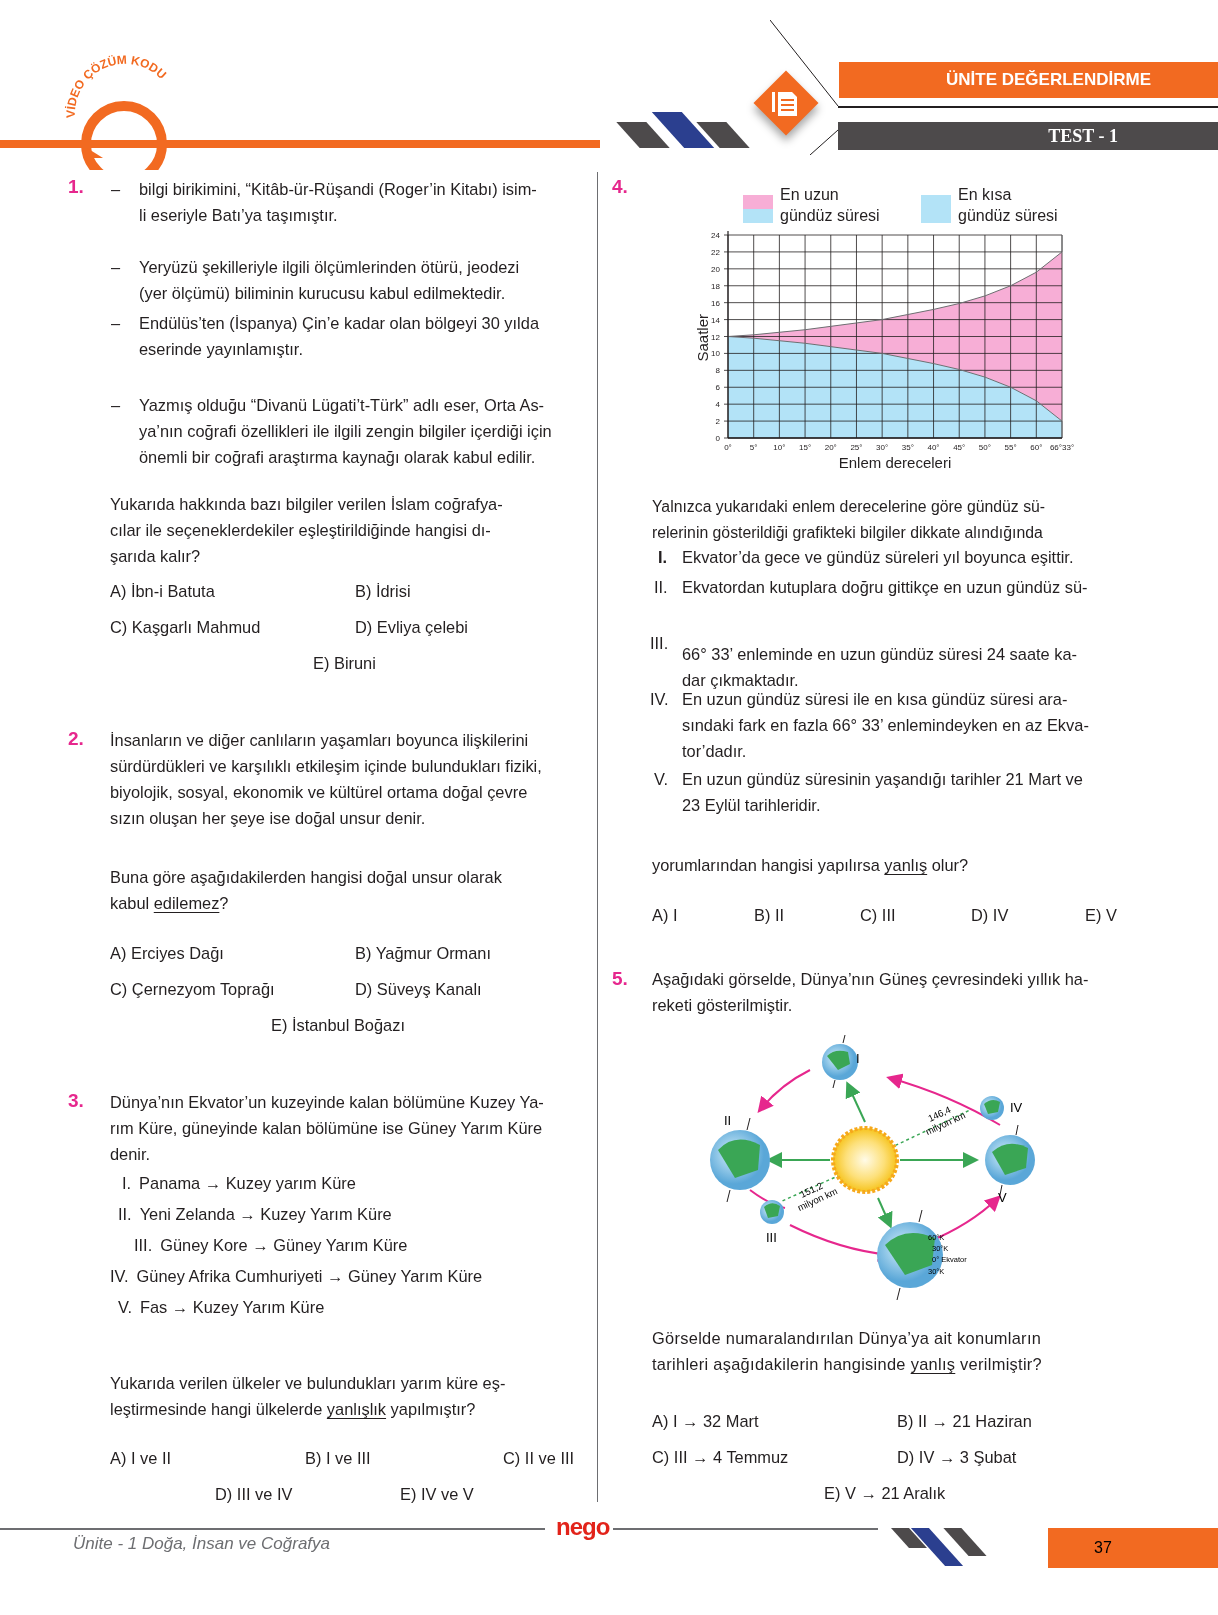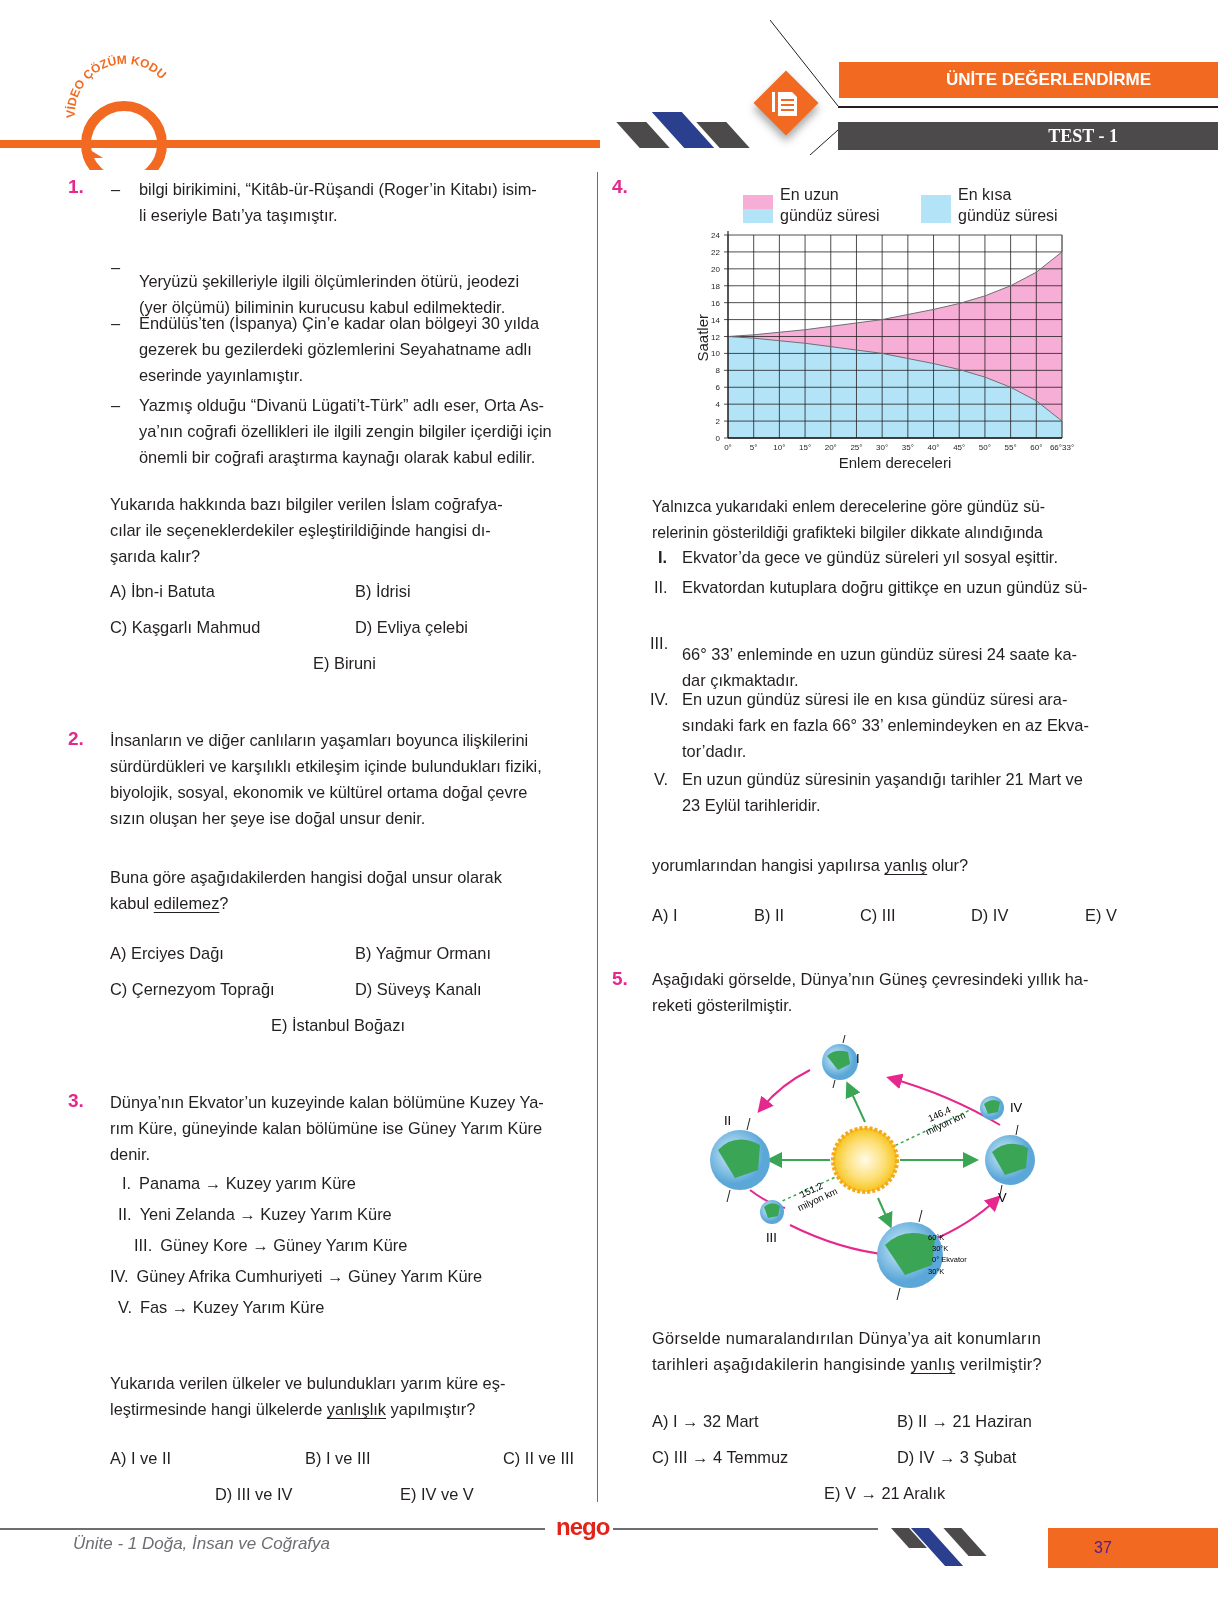--- a/index.html
+++ b/index.html
@@ -12,21 +12,21 @@
   .col-divider { position:absolute; left:597px; top:172px; width:1px; height:1330px; background:#6d6e71; }
   
   .orange-bar { position:absolute; left:0; top:140px; width:600px; height:8px; background:#f26a21; }
   .hdr-unite { position:absolute; left:839px; top:62px; width:379px; height:36px; background:#f26a21; color:#fff; font-weight:bold; font-size:17px; display:flex; align-items:center; justify-content:center; padding-left:40px; box-sizing:border-box; }
   .hdr-test { position:absolute; left:838px; top:122px; width:380px; height:28px; background:#4d4a4b; color:#fff; font-weight:bold; font-size:18px; display:flex; align-items:center; justify-content:flex-end; padding-right:100px; box-sizing:border-box;font-family:Liberation Serif, serif; }
   .hdr-line { position:absolute; height:2px; background:#231f20; }
   .slash { position:absolute; width:30px; height:26px; transform:skewX(42deg); }
   
   .foot-line { position:absolute; top:1528px; height:2px; background:#6d6e71; }
   .foot-text { position:absolute; left:73px; top:1534px; font-size:17px; font-style:italic; color:#6d6e71; }
-  .page-num-box { position:absolute; left:1048px; top:1528px; width:170px; height:40px; background:#f26a21; color:#4c1d95; font-size:16px; padding-left:46px; box-sizing:border-box; display:flex; align-items:center; }
+  .page-num-box { position:absolute; left:1048px; top:1528px; width:170px; height:40px; background:#f26a21; color:#000000; font-size:16px; padding-left:46px; box-sizing:border-box; display:flex; align-items:center; }
   .chart-legend-swatch { position:absolute; width:30px; height:28px; }
   .opt { position:absolute; font-size:16.4px; line-height:26px; }
 </style>
 </head>
 <body>
 
 <div>
 
   <svg class="abs" style="left:55px;top:40px" width="140" height="130">
     <defs>
@@ -67,28 +67,27 @@
 
 <div>
   <span class="qnum" style="left:68px;top:176px">1.</span>
   <div id="q1-bullets">
       <span class="abs txt" style="left: 111px; top: 176px;">–</span>
       <div class="abs txt" style="left: 139px; top: 176px; width: 445px;">
         <div>bilgi birikimini, “Kitâb-ür-Rüşandi (Roger’in Kitabı) isim-</div>
         <div>li eseriyle Batı’ya taşımıştır.</div>
       </div>
       <span class="abs txt" style="left: 111px; top: 254px;">–</span>
-      <div class="abs txt" style="left: 139px; top: 268px; width: 445px;">
+      <div class="abs txt" style="left: 139px; top: 254px; width: 445px;">
         <div>Yeryüzü şekilleriyle ilgili ölçümlerinden ötürü, jeodezi</div>
         <div>(yer ölçümü) biliminin kurucusu kabul edilmektedir.</div>
       </div>
       <span class="abs txt" style="left: 111px; top: 310px;">–</span>
       <div class="abs txt" style="left: 139px; top: 310px; width: 445px;">
         <div>Endülüs’ten (İspanya) Çin’e kadar olan bölgeyi 30 yılda</div>
-        <div>gezerek bu gezilerdeki gözlemlerini Seyahatname adlı</div>
         <div>eserinde yayınlamıştır.</div>
       </div>
       <span class="abs txt" style="left: 111px; top: 392px;">–</span>
       <div class="abs txt" style="left: 139px; top: 392px; width: 445px;">
         <div>Yazmış olduğu “Divanü Lügati’t-Türk” adlı eser, Orta As-</div>
         <div>ya’nın coğrafi özellikleri ile ilgili zengin bilgiler içerdiği için</div>
         <div>önemli bir coğrafi araştırma kaynağı olarak kabul edilir.</div>
       </div>
     </div>
   <div class="abs txt bold" style="left:110px;top:491px;width:470px;">
@@ -228,21 +227,21 @@
       <text x="205" y="238" font-size="15" text-anchor="middle" fill="#231f20">Enlem dereceleri</text>
     </svg>
 
   <div class="abs txt bold" style="left:652px;top:494px;width:470px;font-size:15.8px;">
     <div>Yalnızca yukarıdaki enlem derecelerine göre gündüz sü-</div>
     <div>relerinin gösterildiği grafikteki bilgiler dikkate alındığında</div>
   </div>
   <div id="q4-items">
       <span class="abs txt" style="left: 658px; top: 544px; font-weight: bold;">I.</span>
       <div class="abs txt" style="left: 682px; top: 544px; width: 440px;">
-        <div>Ekvator’da gece ve gündüz süreleri yıl sosyal eşittir.</div>
+        <div>Ekvator’da gece ve gündüz süreleri yıl boyunca eşittir.</div>
       </div>
       <span class="abs txt" style="left: 654px; top: 574px;">II.</span>
       <div class="abs txt" style="left: 682px; top: 574px; width: 440px;">
         <div>Ekvatordan kutuplara doğru gittikçe en uzun gündüz sü-</div>
       </div>
       <span class="abs txt" style="left: 650px; top: 630px;">III.</span>
       <div class="abs txt" style="left: 682px; top: 630px; width: 440px; margin-top: 11px;">
         <div>66° 33’ enleminde en uzun gündüz süresi 24 saate ka-</div>
         <div>dar çıkmaktadır.</div>
       </div>

